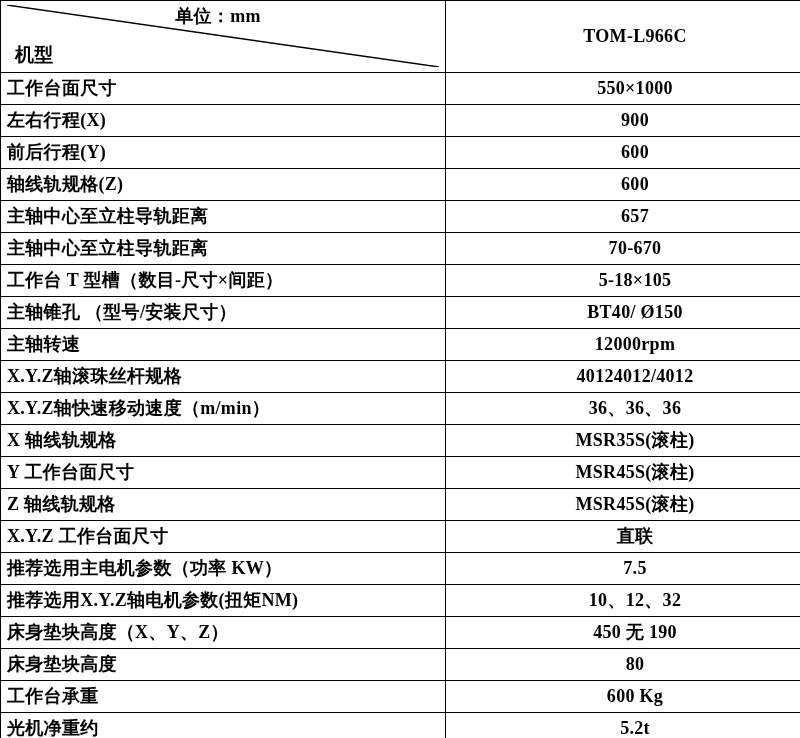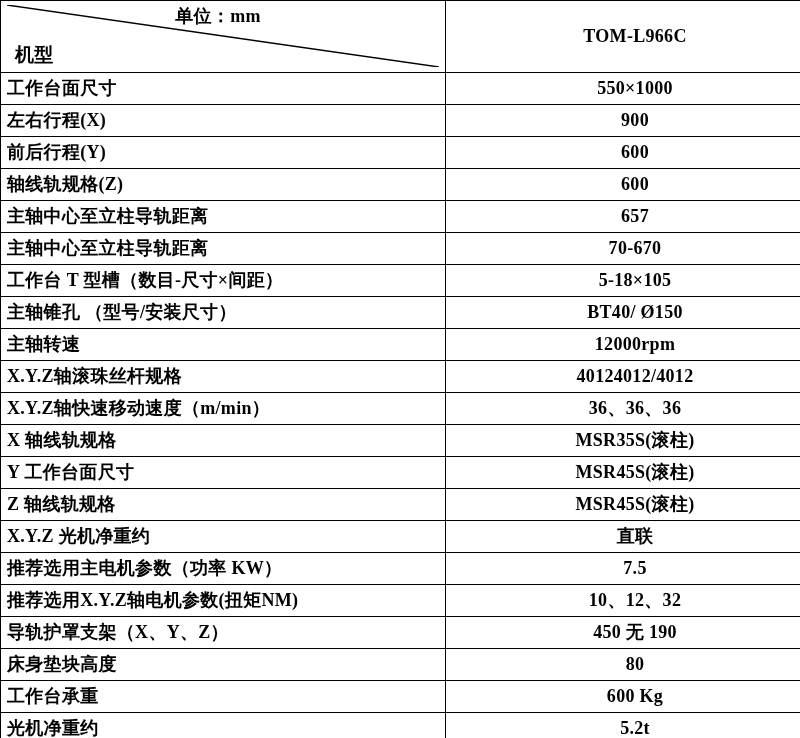--- a/index.html
+++ b/index.html
@@ -161,33 +161,33 @@
       </tr>
       <tr>
         <td class="label">Y 工作台面尺寸</td>
         <td class="value">MSR45S(滚柱)</td>
       </tr>
       <tr>
         <td class="label">Z 轴线轨规格</td>
         <td class="value">MSR45S(滚柱)</td>
       </tr>
       <tr>
-        <td class="label">X.Y.Z 光机净重约</td>
+        <td class="label">X.Y.Z 工作台面尺寸</td>
         <td class="value">直联</td>
       </tr>
       <tr>
         <td class="label">推荐选用主电机参数（功率 KW）</td>
         <td class="value">7.5</td>
       </tr>
       <tr>
         <td class="label">推荐选用X.Y.Z轴电机参数(扭矩NM)</td>
         <td class="value">10、12、32</td>
       </tr>
       <tr>
-        <td class="label">导轨护罩支架（X、Y、Z）</td>
+        <td class="label">床身垫块高度（X、Y、Z）</td>
         <td class="value">450 无 190</td>
       </tr>
       <tr>
         <td class="label">床身垫块高度</td>
         <td class="value">80</td>
       </tr>
       <tr>
         <td class="label">工作台承重</td>
         <td class="value">600 Kg</td>
       </tr>

